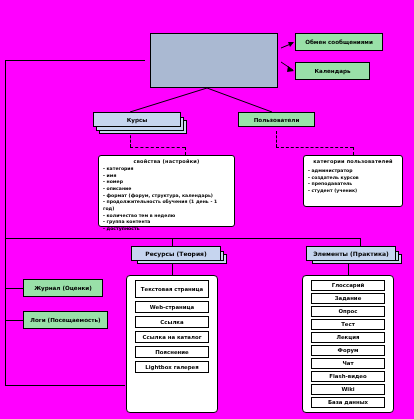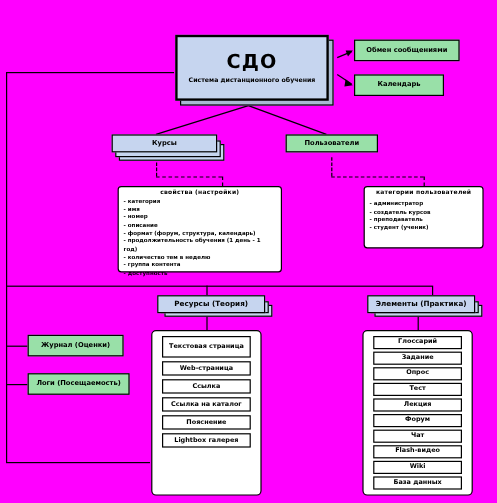--- a/index.html
+++ b/index.html
@@ -175,24 +175,20 @@
 
   <div class="dline dvline" style="left:130px; top:131px; height:16px;"></div>
   <div class="dline dhline" style="left:130px; top:147px; width:55px;"></div>
   <div class="dline dvline" style="left:185px; top:147px; height:8px;"></div>
 
   <div class="dline dvline" style="left:276px; top:131px; height:16px;"></div>
   <div class="dline dhline" style="left:276px; top:147px; width:77px;"></div>
   <div class="dline dvline" style="left:353px; top:147px; height:8px;"></div>
 
   <div class="shadow-r" style="left:150px; top:33px; width:128px; height:55px; background:#aab9d2;"></div>
-  <div class="box blue" style="left:146px; top:29px; width:128px; height:55px; border-width:2px;">
-    <div class="title-main">СДО</div>
-    <div class="title-sub">Система дистанционного обучения</div>
-  </div>
 
   <div class="box green" style="left:295px; top:33px; width:88px; height:18px;">
     <span class="lbl">Обмен сообщениями</span>
   </div>
   <div class="box green" style="left:295px; top:62px; width:75px; height:18px;">
     <span class="lbl">Календарь</span>
   </div>
 
   <div class="shadow-r" style="left:99px; top:120px; width:88px; height:14px;"></div>
   <div class="shadow-r" style="left:96px; top:117px; width:88px; height:14px;"></div>

